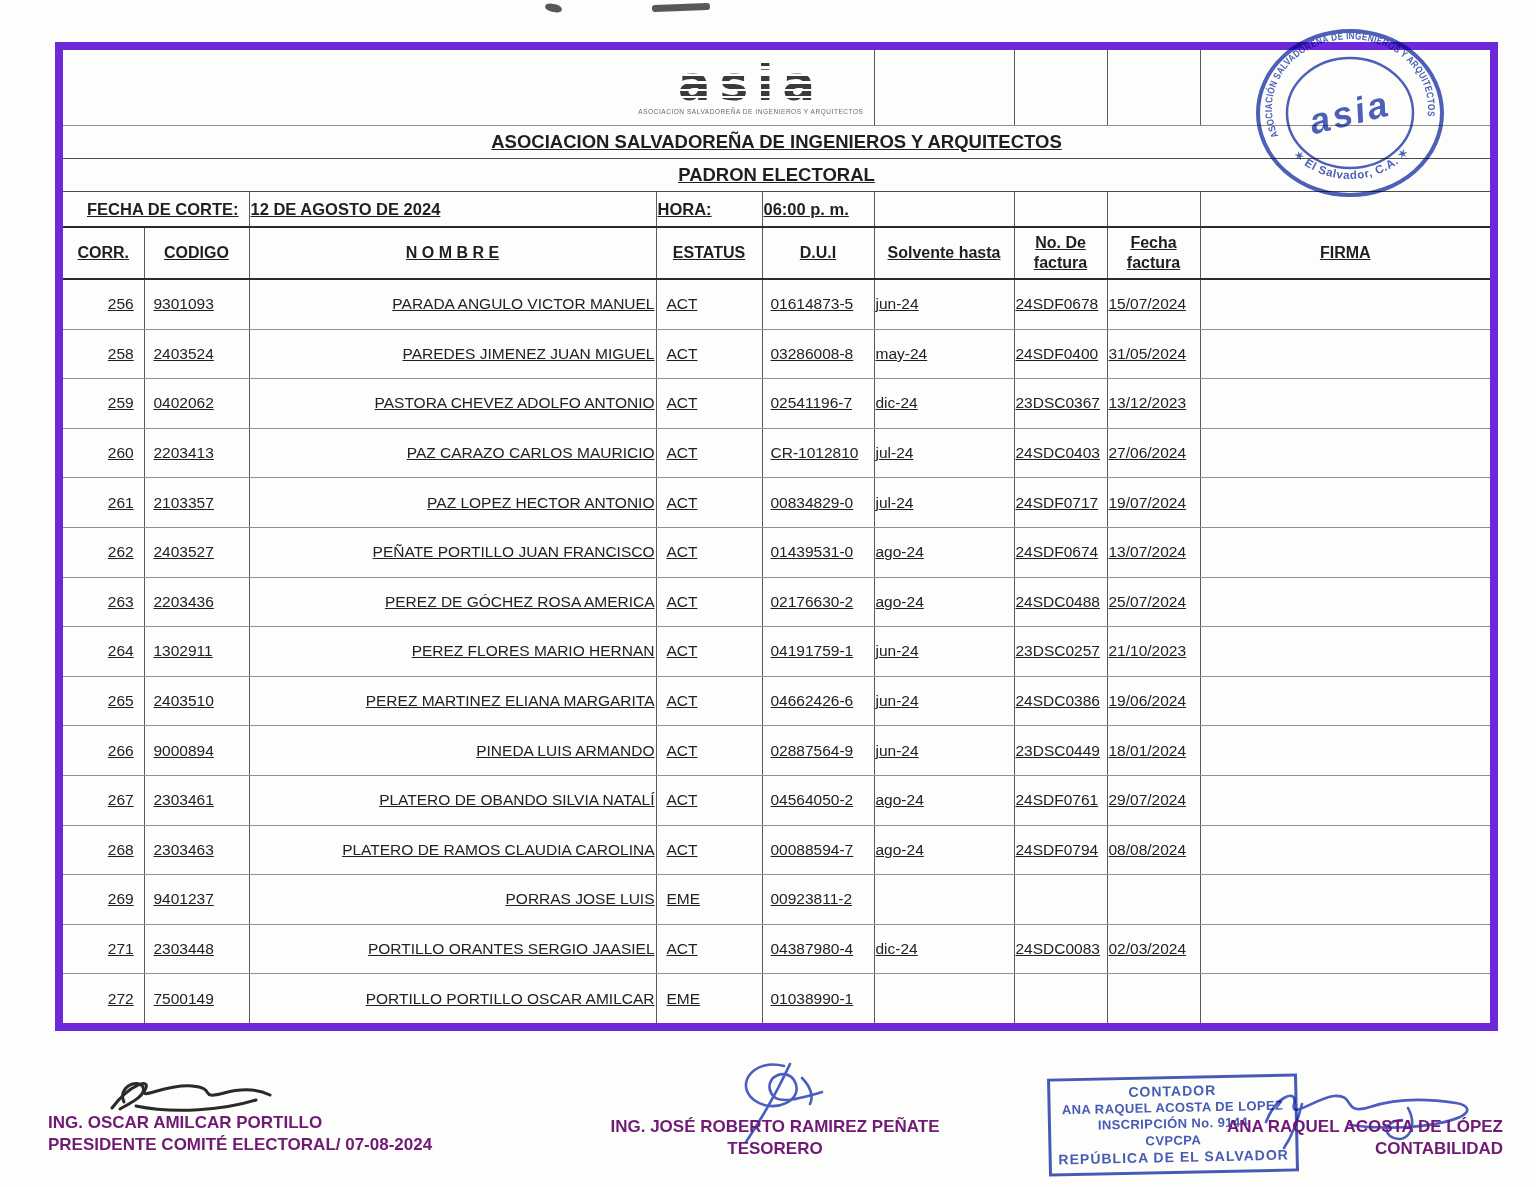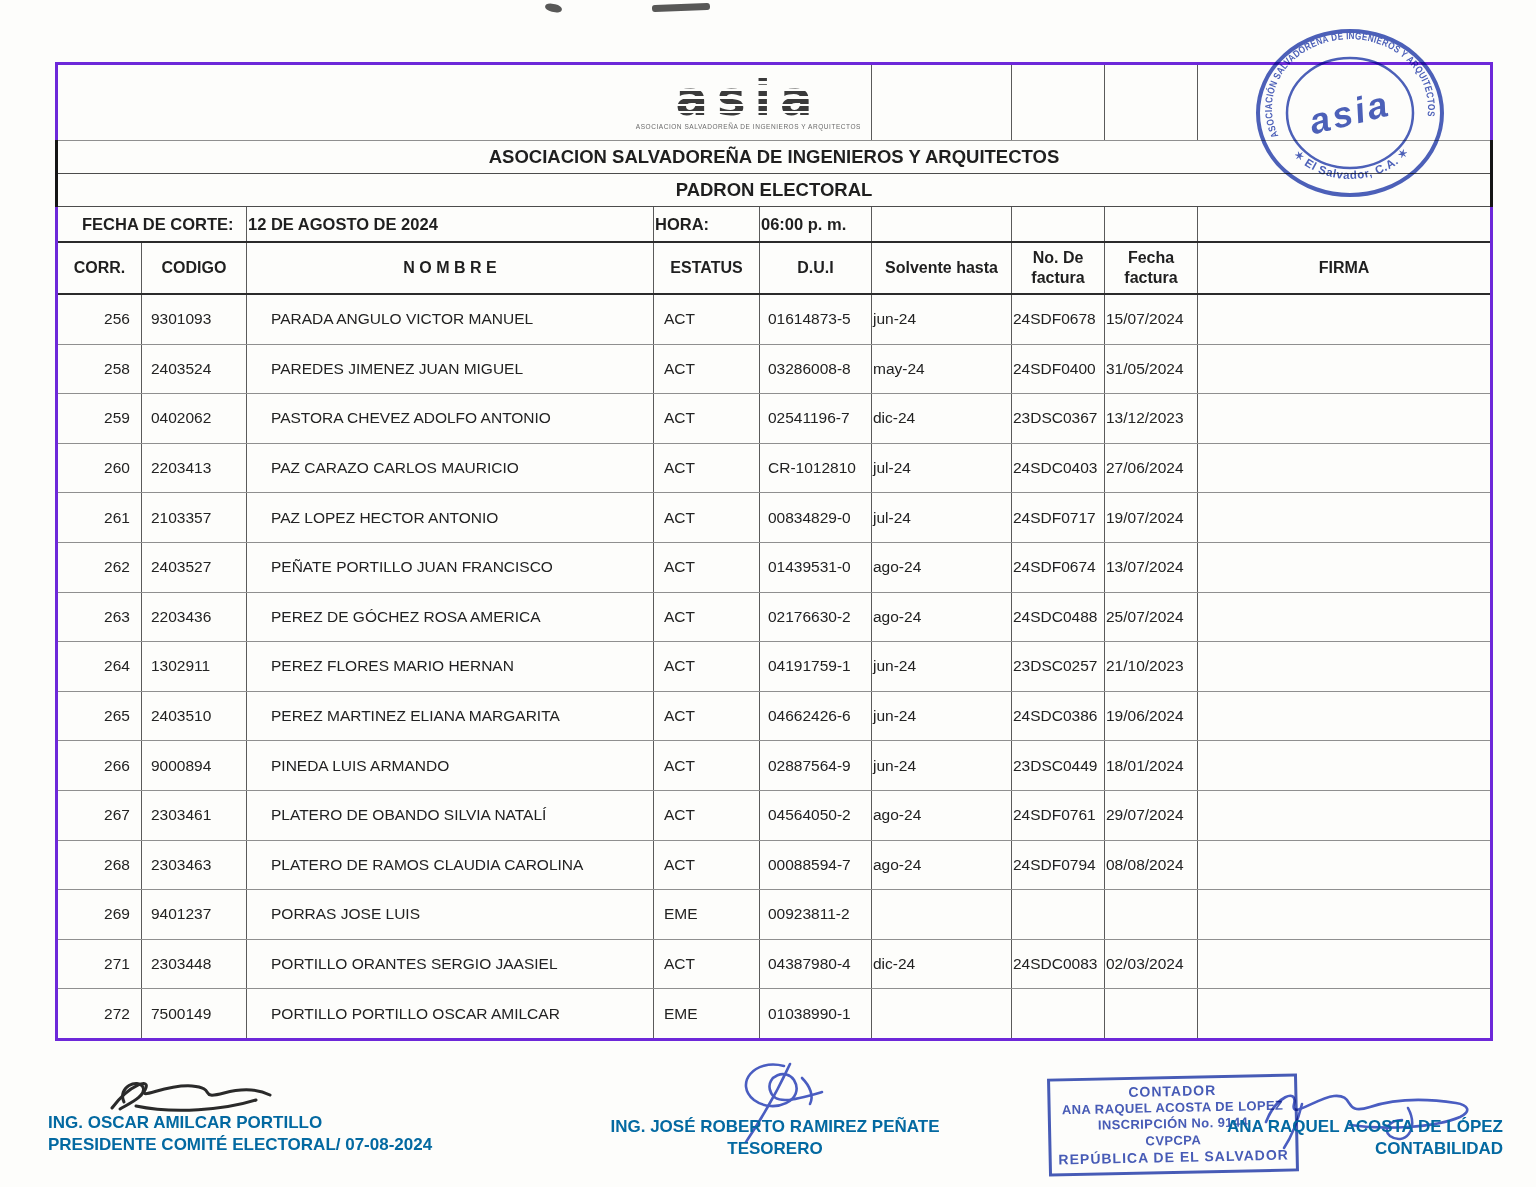--- a/index.html
+++ b/index.html
@@ -2,23 +2,24 @@
 <html><head>
 <meta charset="utf-8">
 <style>
   html,body{margin:0;padding:0;background:#e8e8e6;}
   .page{
     position:relative; width:1536px; height:1187px; background:#fdfdfb;
     font-family:"Liberation Sans", sans-serif; color:#1f1f1f; overflow:hidden;
   }
   
   table.padron{
-    position:absolute; left:55px; top:62px; width:1435px;
+    position:absolute; left:55px; top:42px; width:1435px;
     border-collapse:collapse; table-layout:fixed;
-    border:3px solid #6d28d9;
+    border:8px solid #6d28d9;
+    text-decoration:underline;
   }
   table.padron td, table.padron th{
     border-left:1.5px solid #5a5a5a; border-right:1.5px solid #5a5a5a;
     border-top:1.3px solid #8f8f8f; border-bottom:1.3px solid #8f8f8f;
     overflow:hidden; white-space:nowrap;
   }
   tr.logo-row td{height:73px; border-top:none;}
   td.logo-cell{text-align:right; padding-right:10px; vertical-align:middle;}
   .logo-wrap{display:inline-block; text-align:center; padding-top:4px;}
   .logo-text-wrap{position:relative; display:inline-block;}
@@ -41,40 +42,40 @@
   td.meta-label{padding-left:24px;}
   td.meta-center{}
   tr.head-row th{
     height:48px; font-weight:bold; font-size:16px; text-align:center;
     border-top:2px solid #2b2b2b; border-bottom:2px solid #2b2b2b;
     white-space:normal; line-height:1.25; vertical-align:middle;
   }
   tbody.rows td{height:46.6px; font-size:15.5px; vertical-align:middle; color:#222;}
   td.c-corr{text-align:center;padding-left:36px;}
   td.c-codigo{padding-left:9px;}
-  td.c-nombre{padding-left:24px;}
+  td.c-nombre{padding-left:10px;text-align:right;}
   td.c-estatus{padding-left:10px;}
   td.c-dui{padding-left:8px;}
   td.c-solvente,td.c-factura,td.c-fecha{}
   
   .stamp-circ{position:absolute; left:1248px; top:22px; width:204px; height:182px;
     mix-blend-mode:multiply; opacity:.92; pointer-events:none;}
   
   .stamp-box{
     position:absolute; left:1048px; top:1076px; width:240px;
     border:3px solid #3d53b5; color:#3d53b5; text-align:center;
     padding:4px 2px 5px 2px; transform:rotate(-1.2deg);
     mix-blend-mode:multiply; opacity:.95; font-weight:bold;
   }
   .stamp-box div{font-size:13px; line-height:16.5px; letter-spacing:.4px; white-space:nowrap;}
   .stamp-box .big{font-size:14px; letter-spacing:1px;}
   
   .sig{position:absolute; pointer-events:none; mix-blend-mode:multiply;}
   
-  .foot{position:absolute; font-weight:bold; font-size:17px; line-height:21.5px; color:#0369a1;}
+  .foot{position:absolute; font-weight:bold; font-size:17px; line-height:21.5px; color:#701a75;}
   .foot.left{left:48px; top:1112px;}
   .foot.center{left:570px; top:1116px; width:410px; text-align:center;}
   .foot.right{right:33px; top:1116px; text-align:right;}
   .scan-mark{position:absolute; background:#2e2e2e; border-radius:45%; opacity:.8;}
   .m1{left:545px; top:4px; width:17px; height:8px; transform:rotate(12deg);}
   .m2{left:652px; top:4px; width:58px; height:7px; transform:rotate(-2deg); border-radius:3px;}
 </style>
 </head>
 <body>
 

